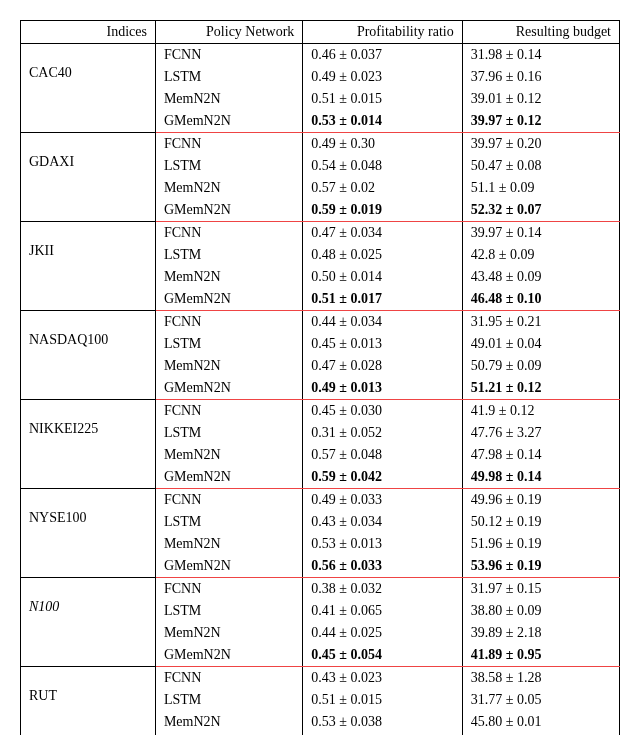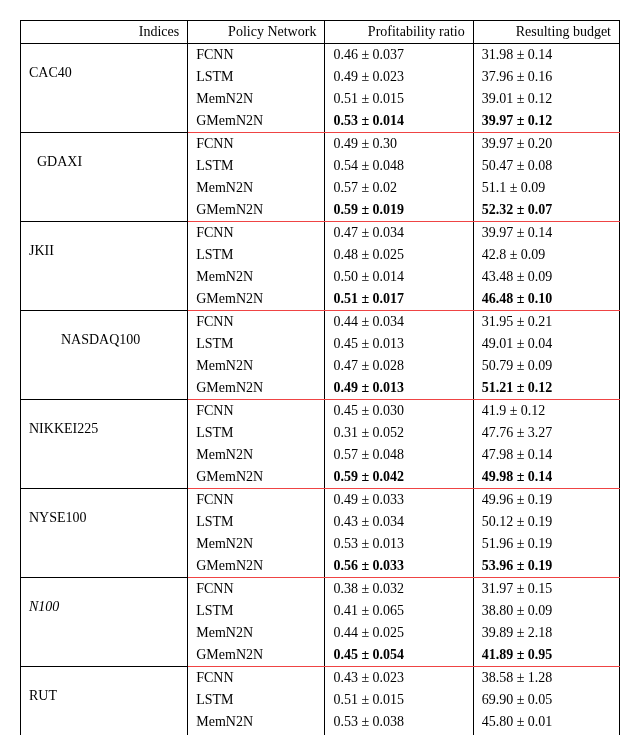--- a/index.html
+++ b/index.html
@@ -75,21 +75,21 @@
         <td class="prof">0.51 ± 0.015</td>
         <td class="bud">39.01 ± 0.12</td>
       </tr>
       <tr class="gbot">
         <td class="net">GMemN2N</td>
         <td class="prof bold">0.53 ± 0.014</td>
         <td class="bud bold">39.97 ± 0.12</td>
       </tr>
       <tr class="gtop">
         <td rowspan="4" class="index-cell">
-          <div style="padding-top: 18px; margin-left: 8px;">GDAXI</div>
+          <div style="padding-top: 18px;">GDAXI</div>
         </td>
         <td class="net">FCNN</td>
         <td class="prof">0.49 ± 0.30</td>
         <td class="bud">39.97 ± 0.20</td>
       </tr>
       <tr class="">
         <td class="net">LSTM</td>
         <td class="prof">0.54 ± 0.048</td>
         <td class="bud">50.47 ± 0.08</td>
       </tr>
@@ -121,21 +121,21 @@
         <td class="prof">0.50 ± 0.014</td>
         <td class="bud">43.48 ± 0.09</td>
       </tr>
       <tr class="gbot">
         <td class="net">GMemN2N</td>
         <td class="prof bold">0.51 ± 0.017</td>
         <td class="bud bold">46.48 ± 0.10</td>
       </tr>
       <tr class="gtop">
         <td rowspan="4" class="index-cell">
-          <div style="padding-top: 18px; margin-left: 32px;">NASDAQ100</div>
+          <div style="padding-top: 18px;">NASDAQ100</div>
         </td>
         <td class="net">FCNN</td>
         <td class="prof">0.44 ± 0.034</td>
         <td class="bud">31.95 ± 0.21</td>
       </tr>
       <tr class="">
         <td class="net">LSTM</td>
         <td class="prof">0.45 ± 0.013</td>
         <td class="bud">49.01 ± 0.04</td>
       </tr>
@@ -222,21 +222,21 @@
         <td rowspan="4" class="index-cell">
           <div style="padding-top: 18px;">RUT</div>
         </td>
         <td class="net">FCNN</td>
         <td class="prof">0.43 ± 0.023</td>
         <td class="bud">38.58 ± 1.28</td>
       </tr>
       <tr class="">
         <td class="net">LSTM</td>
         <td class="prof">0.51 ± 0.015</td>
-        <td class="bud">69.90 ± 0.05</td>
+        <td class="bud">31.77 ± 0.05</td>
       </tr>
       <tr class="">
         <td class="net">MemN2N</td>
         <td class="prof">0.53 ± 0.038</td>
         <td class="bud">45.80 ± 0.01</td>
       </tr>
       <tr class="gbot">
         <td class="net">GMemN2N</td>
         <td class="prof bold">0.55 ± 0.035</td>
         <td class="bud bold">47.80 ± 0.15</td>

